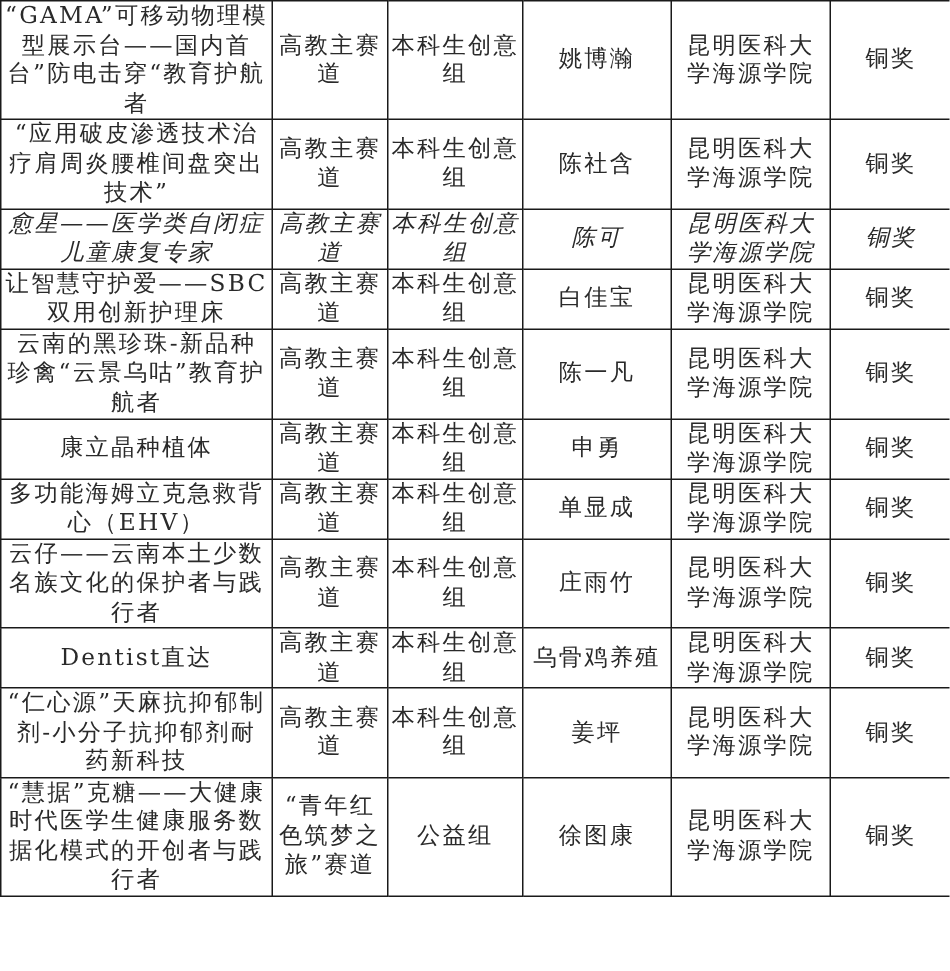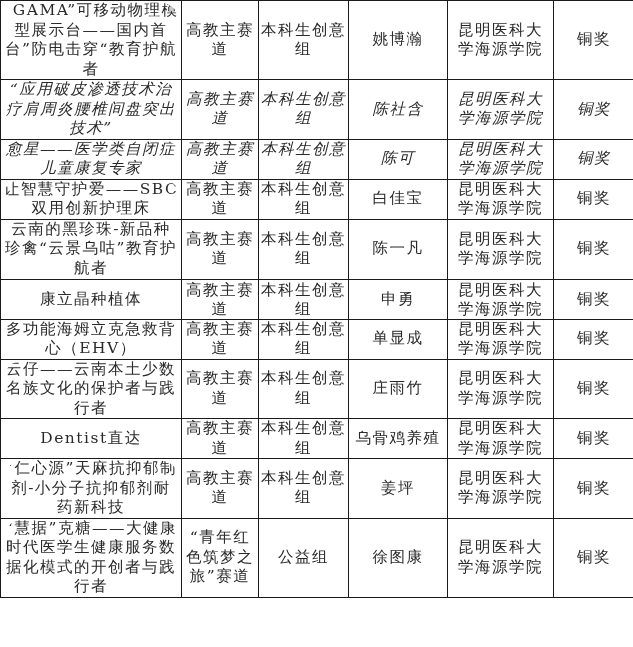--- a/index.html
+++ b/index.html
@@ -22,21 +22,21 @@
       letter-spacing: 1.5px;
       word-break: break-all;
       overflow: hidden;
     }
     col.c1 { width: 181px; }
     col.c2 { width: 77px; }
     col.c3 { width: 90px; }
     col.c4 { width: 99px; }
     col.c5 { width: 106px; }
     col.c6 { width: 81px; }
-    td.project { letter-spacing: 1px; border-radius: 24px; }
+    td.project { letter-spacing: 1px; }
     td.name { letter-spacing: 2px; }
   </style>
 </head>
 <body>
 
 <table class="awards">
   <colgroup>
     <col class="c1">
       <col class="c2">
       <col class="c3">
@@ -46,21 +46,21 @@
   </colgroup>
   <tbody id="awards-body">
       <tr style="height: 78px;">
     <td class="project">“GAMA”可移动物理模型展示台——国内首台”防电击穿“教育护航者</td>
     <td class="track">高教主赛道</td>
     <td class="group">本科生创意组</td>
     <td class="name">姚博瀚</td>
     <td class="school">昆明医科大学海源学院</td>
     <td class="award">铜奖</td>
   </tr>
-      <tr style="height: 58px; font-style: italic;">
+      <tr style="height: 58px;">
     <td class="project">“应用破皮渗透技术治疗肩周炎腰椎间盘突出技术”</td>
     <td class="track">高教主赛道</td>
     <td class="group">本科生创意组</td>
     <td class="name">陈社含</td>
     <td class="school">昆明医科大学海源学院</td>
     <td class="award">铜奖</td>
   </tr>
       <tr style="height: 40px; font-style: italic;">
     <td class="project">愈星——医学类自闭症儿童康复专家</td>
     <td class="track">高教主赛道</td>

